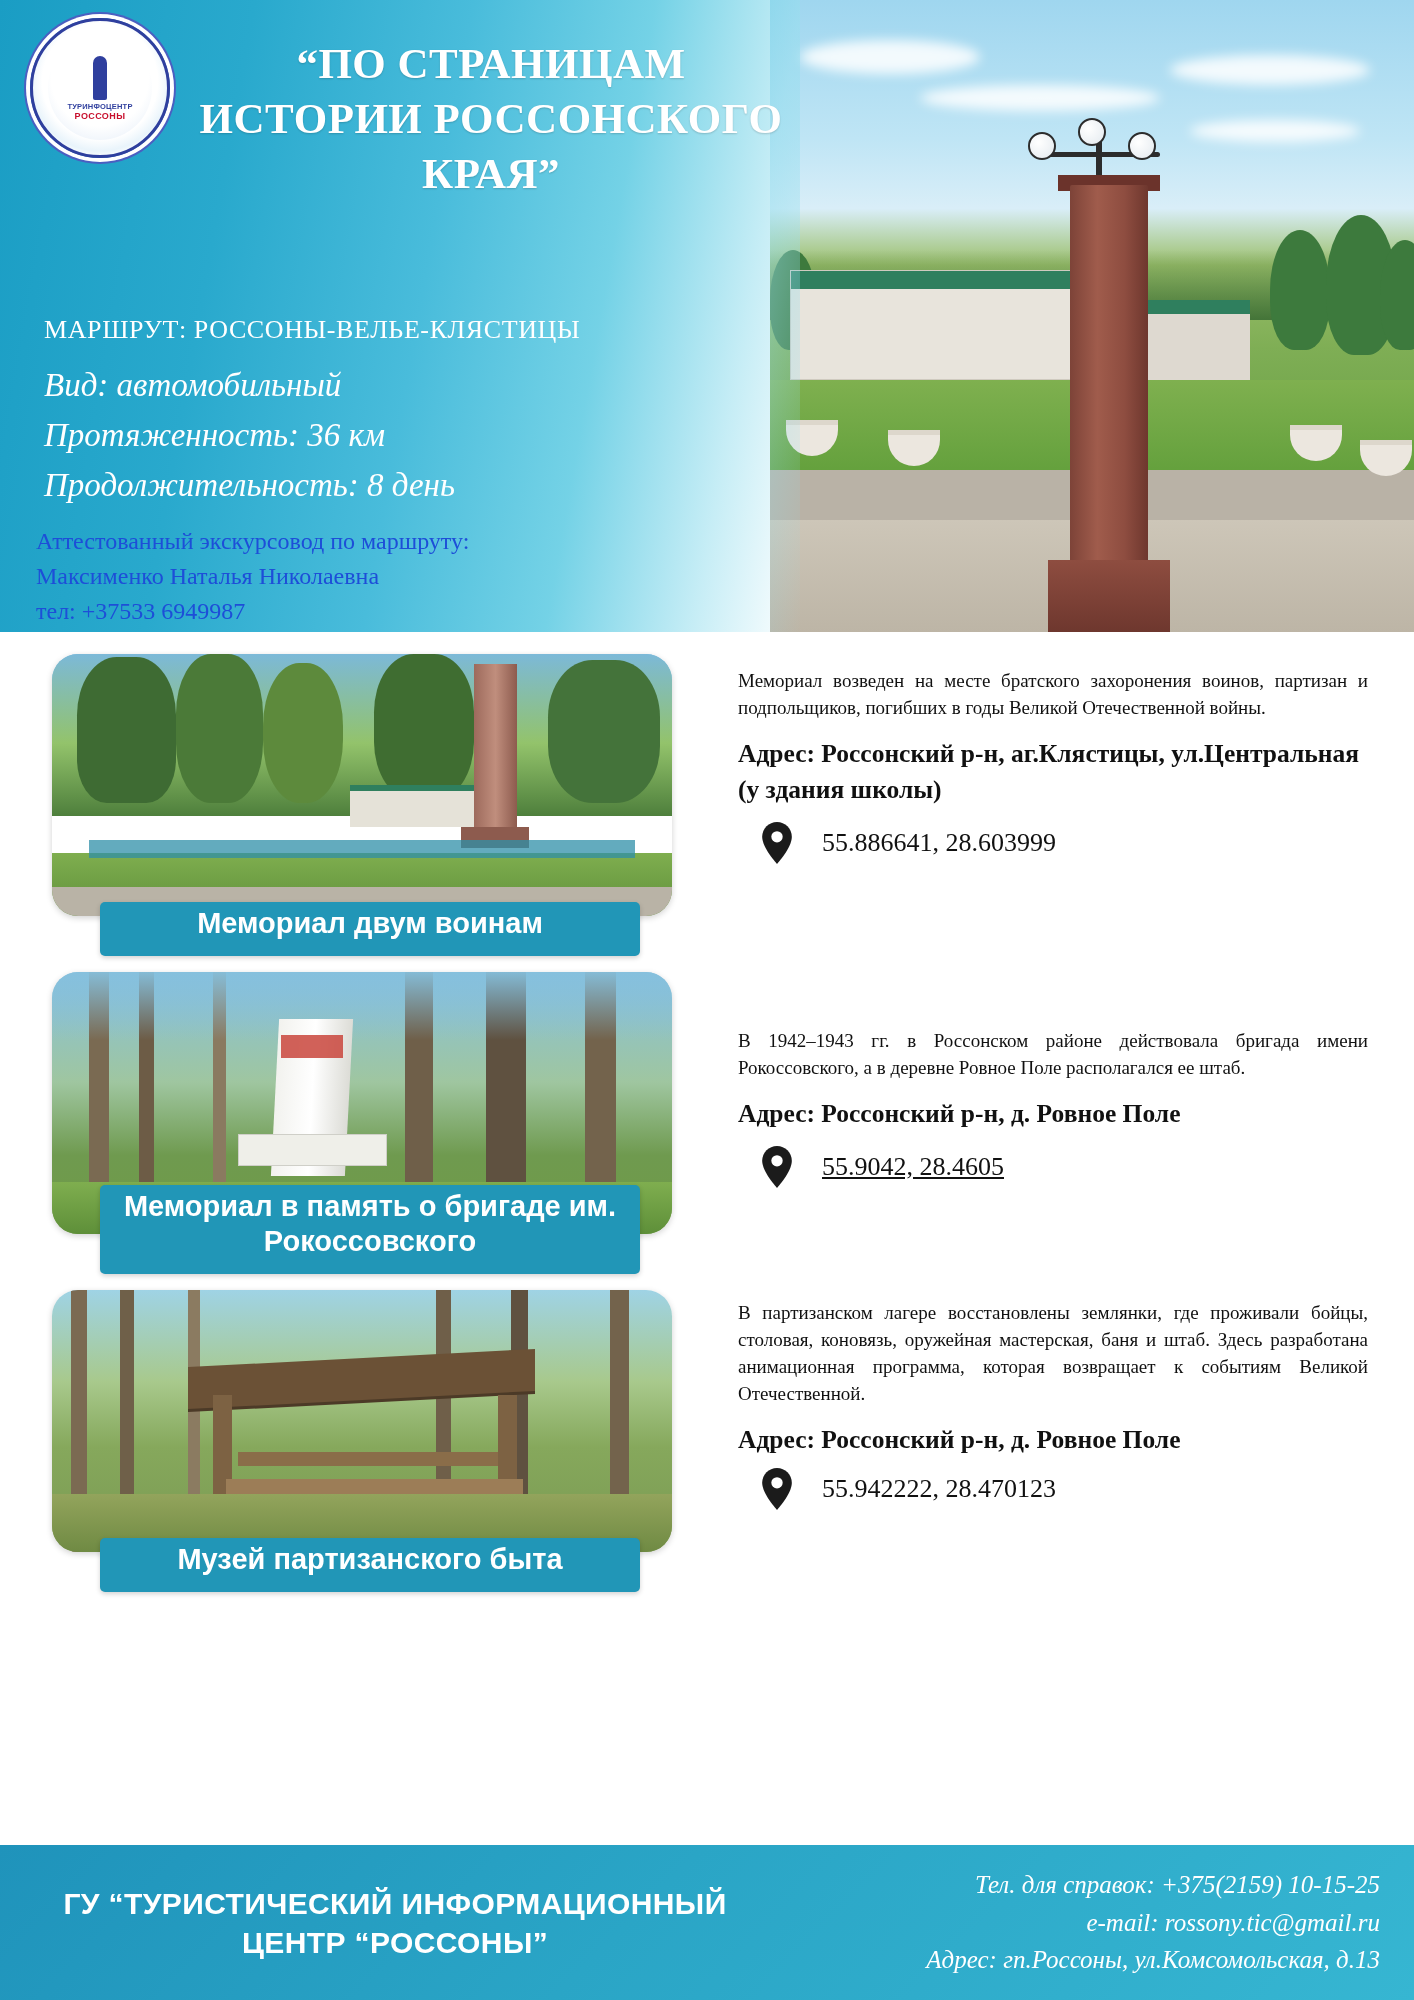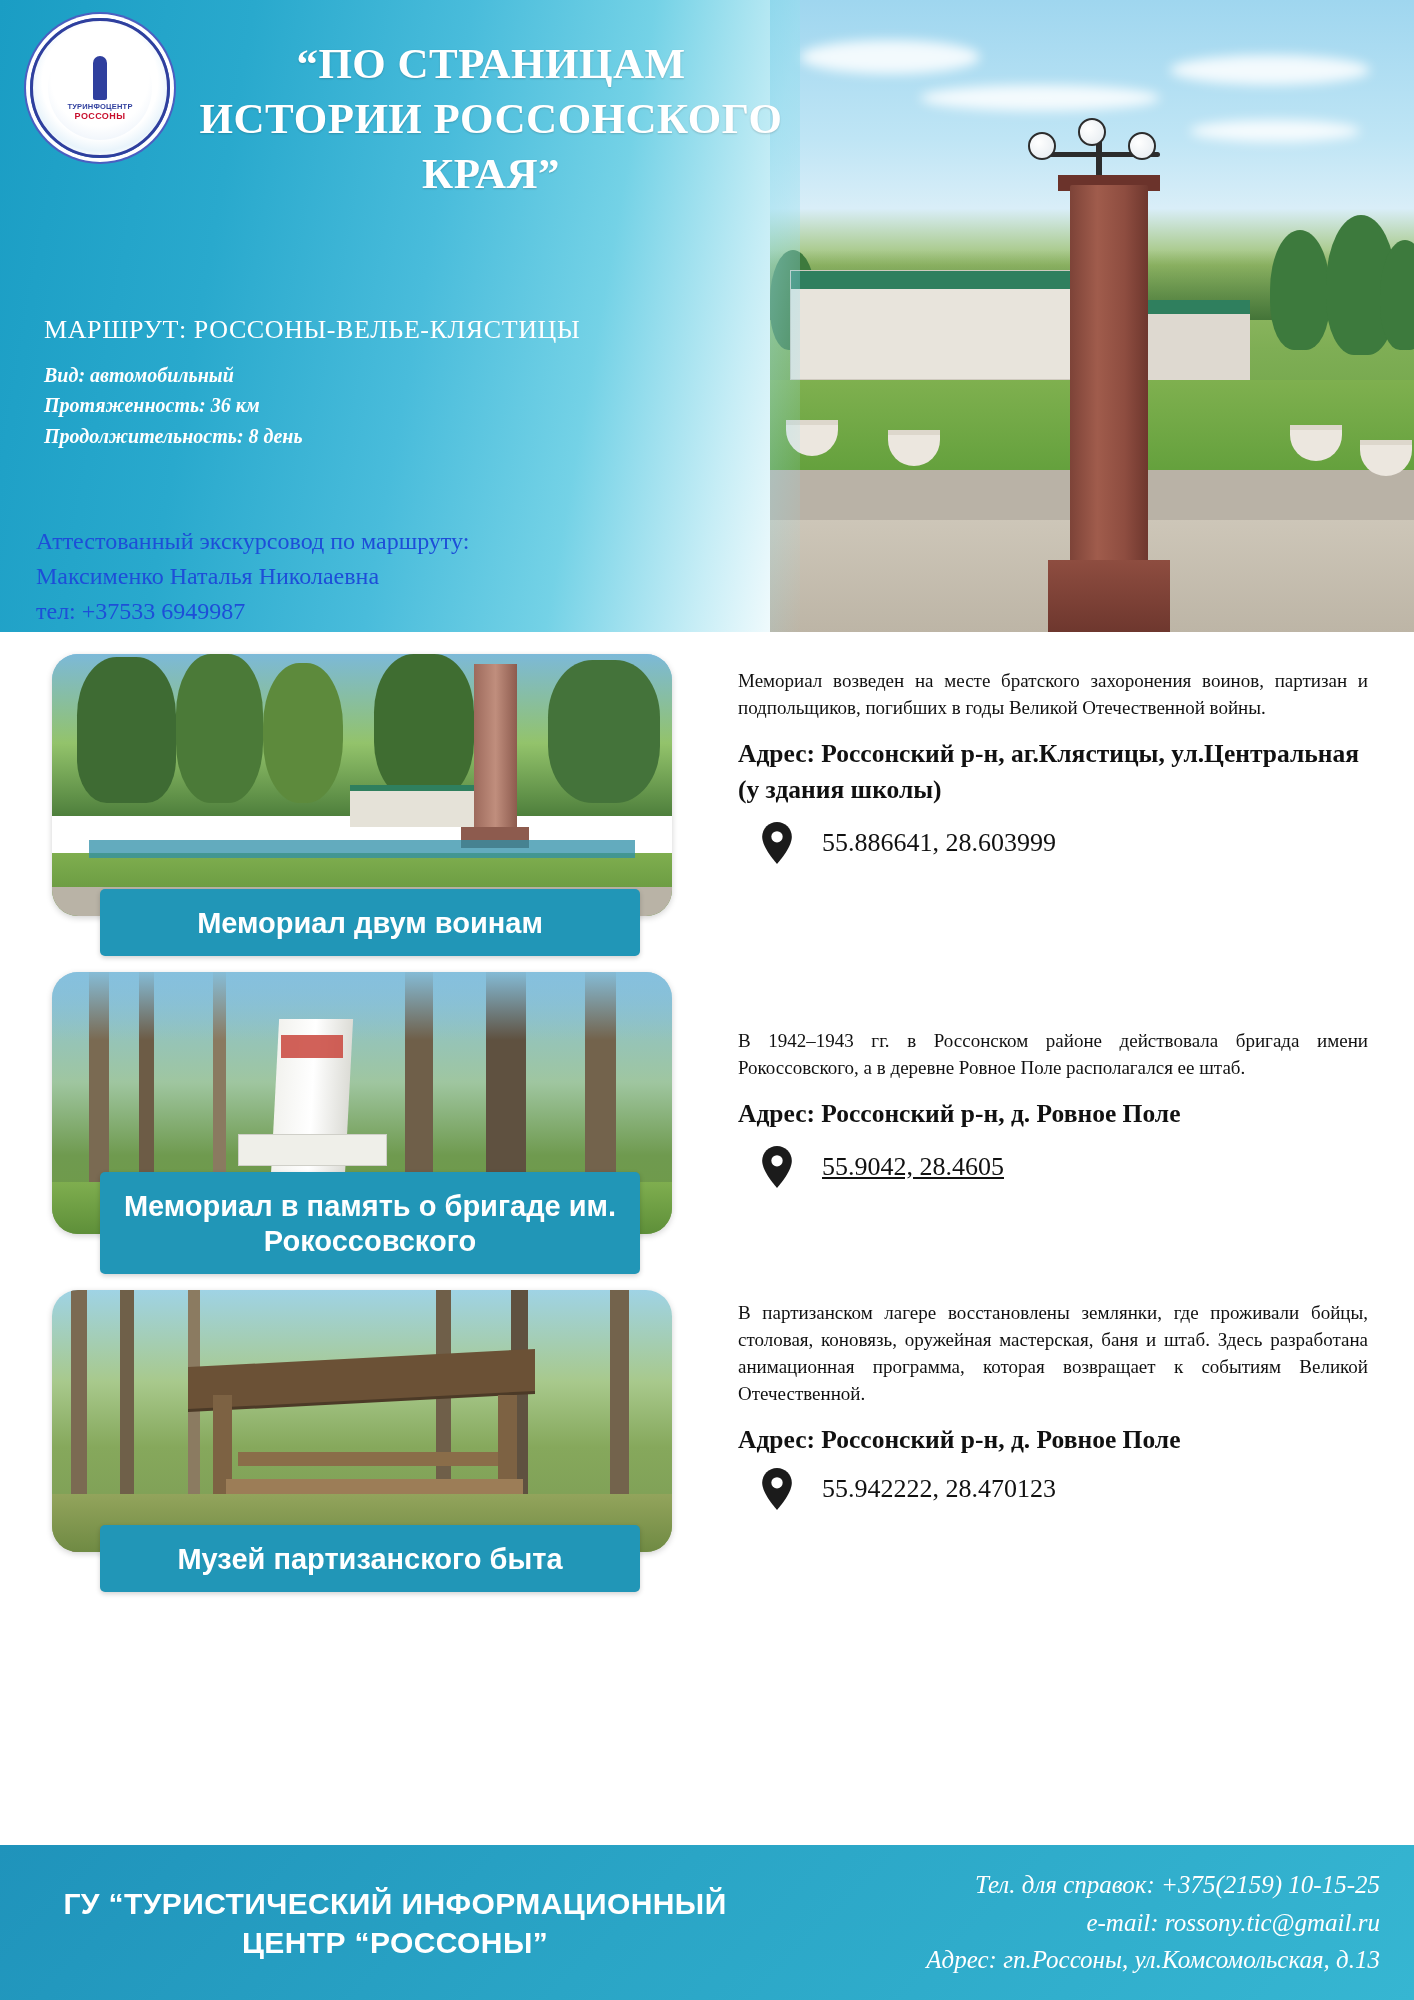--- a/index.html
+++ b/index.html
@@ -187,24 +187,23 @@
     position: absolute;
     left: 44px; top: 315px;
     color: #ffffff;
     font-size: 26px;
     letter-spacing: 0.6px;
   }
   .meta {
     position: absolute;
     left: 44px; top: 360px;
     color: #ffffff;
-    font-size: 20px;
+    font-size: 33px;
     line-height: 1.52;
     font-style: italic;
-    font-weight: bold;
   }
   .guide {
     position: absolute;
     left: 36px; top: 500px;
     color: #1d4ed8;
     font-size: 24px;
     line-height: 1.45;
     margin-top: 24px;
   }
 
@@ -240,21 +239,21 @@
     bottom: -40px;
     width: 540px;
     background: #2196b7;
     color: #ffffff;
     border-radius: 5px;
     font-family: "Liberation Sans", sans-serif;
     font-weight: bold;
     font-size: 29px;
     line-height: 1.2;
     text-align: center;
-    padding: 17px 16px 15px;
+    padding: 4px 16px 15px;
     box-shadow: 0 2px 5px rgba(0,0,0,0.18);
   }
   .text-col {
     flex: 1 1 auto;
     padding-left: 66px;
     padding-top: 14px;
     color: #111111;
   }
   .desc {
     font-size: 19px;

